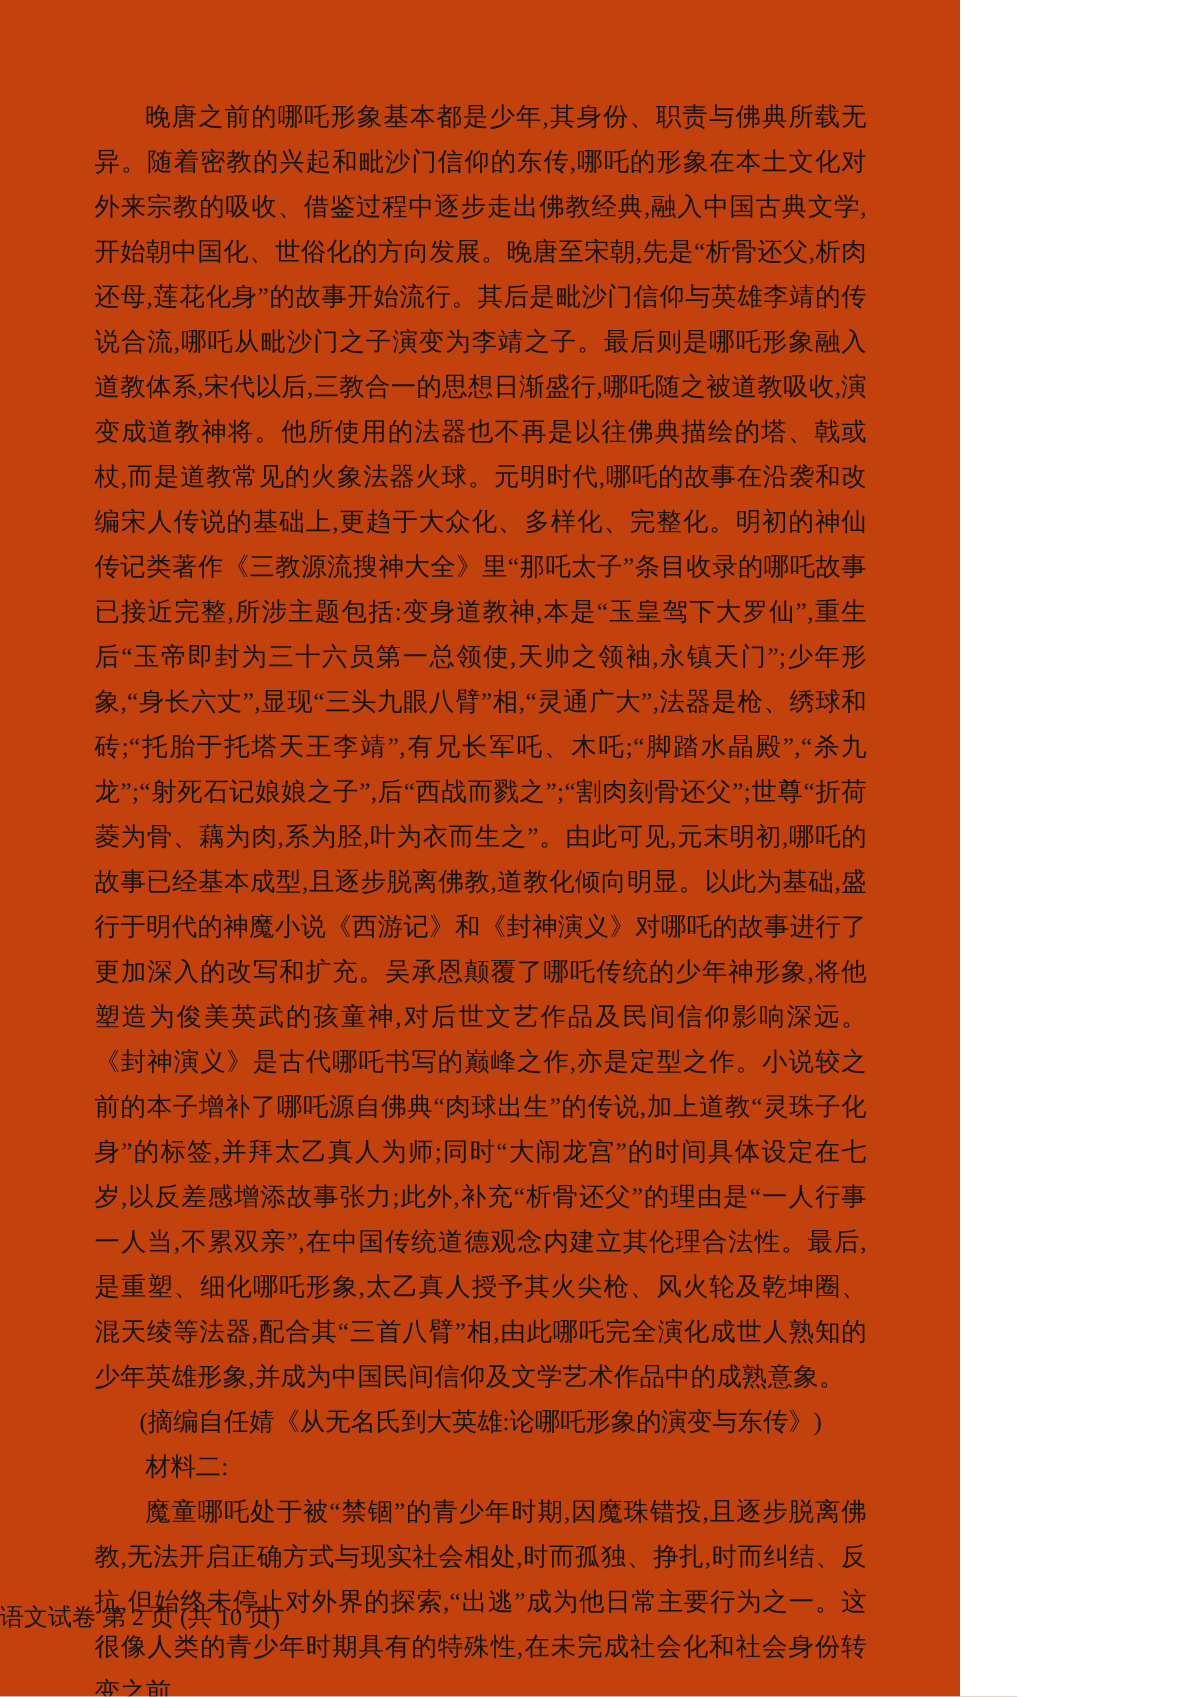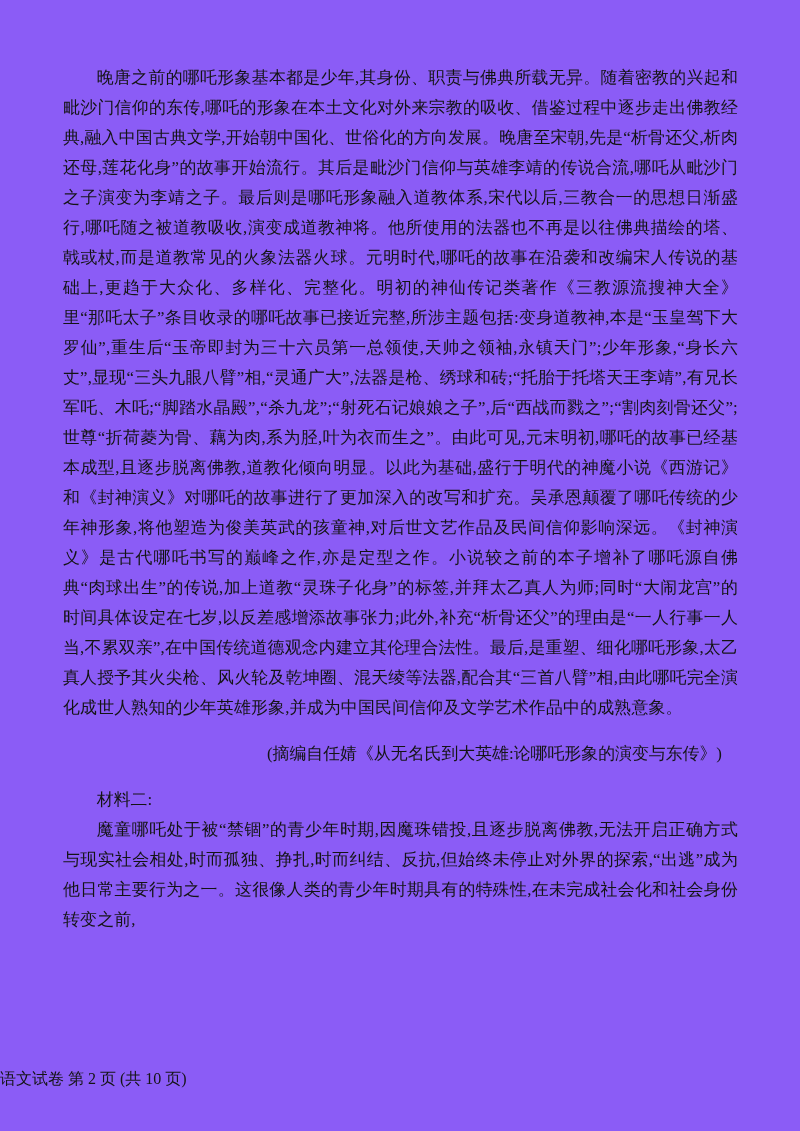--- a/index.html
+++ b/index.html
@@ -2,47 +2,47 @@
 <html><head>
 <meta charset="utf-8">
 <style>
   html, body {
     margin: 0;
     padding: 0;
     background: #ffffff;
   }
   .page {
     position: relative;
-    width: 800px;
+    width: 640px;
     height: 1131px;
-    background: #8b5cf6;
+    background: #c2410c;
     overflow: hidden;
     font-family: "Liberation Serif", "DejaVu Serif", serif;
     color: #141414;
   }
   .content {
     position: absolute;
     left: 63px;
     right: 62px;
     top: 63px;
   }
   .para {
     margin: 0;
     font-size: 16.9px;
     line-height: 30px;
     text-align: justify;
     text-justify: inter-ideograph;
     text-indent: 2em;
     letter-spacing: 0.2px;
   }
   .attribution {
-    margin: 16px;
+    margin: 0;
     font-size: 16.9px;
     line-height: 30px;
-    text-align: right;
+    text-align: center;
     text-indent: 0;
   }
   .material-heading {
     margin: 0;
     font-size: 16.9px;
     line-height: 30px;
     font-weight: normal;
     text-indent: 2em;
   }
   .footer {

